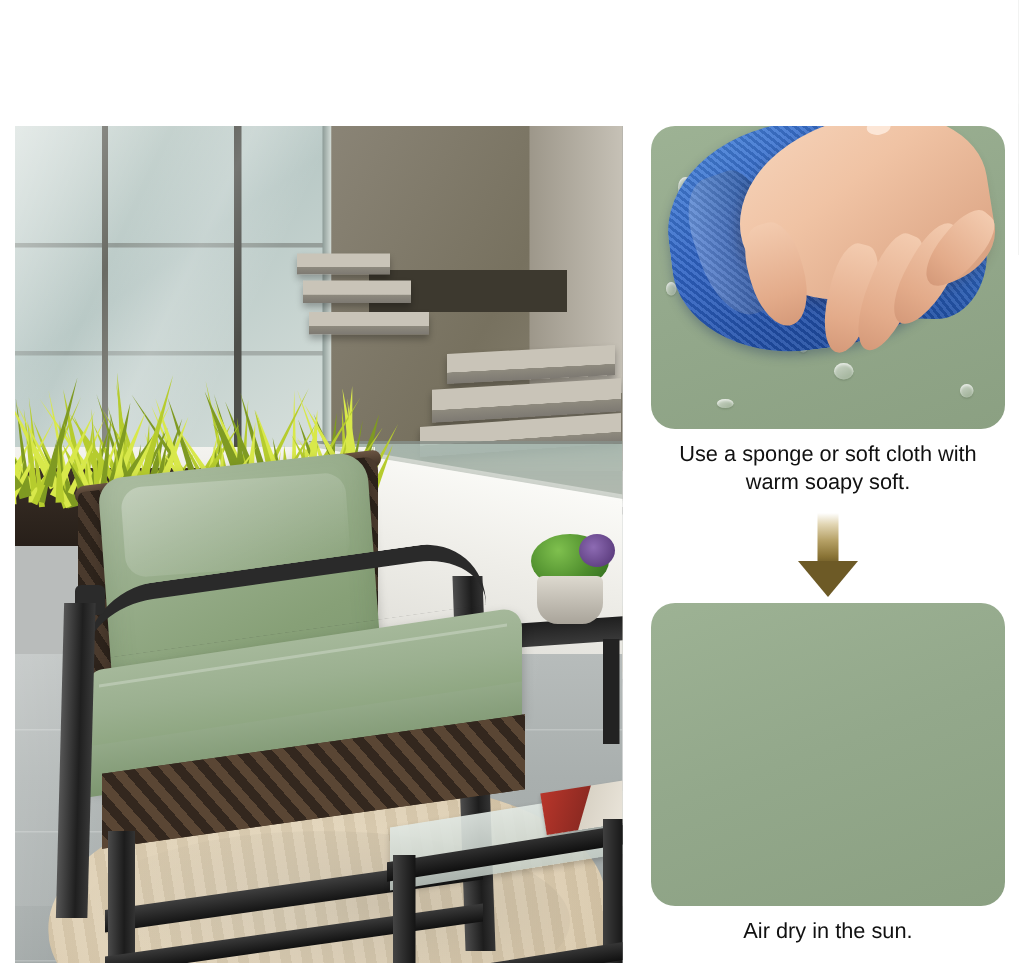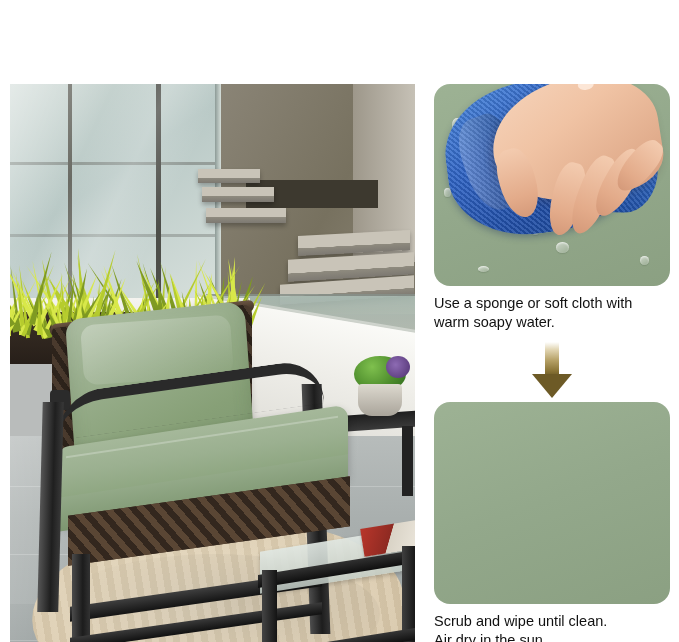--- a/index.html
+++ b/index.html
@@ -283,21 +283,21 @@
   .f1{ left:118px; top:78px; width:30px; height:74px; transform:rotate(14deg); }
   .f2{ left:144px; top:70px; width:30px; height:82px; transform:rotate(22deg); }
   .f3{ left:170px; top:62px; width:29px; height:74px; transform:rotate(30deg); }
   .f4{ left:192px; top:52px; width:27px; height:60px; transform:rotate(40deg); }
   .thumb{ left:66px; top:64px; width:36px; height:70px; transform:rotate(-16deg);
     border-radius:45% 45% 55% 55%; }
   .nail{ position:absolute; background:rgba(255,240,230,.75); border-radius:50%; }
 
   .caption{
     position:absolute; left:0; width:236px;
-    text-align:left; color:#111111;
+    text-align:center; color:#111111;
     font-size:14.5px; line-height:1.33; font-weight:normal;
   }
   .cap-top{ top:210px; }
   .cap-bottom{ top:528px; }
 
   
   .arrow-wrap{ position:absolute; left:98px; top:258px; width:40px; height:56px; }
   .arrow-shaft{ position:absolute; left:13px; top:0; width:14px; height:34px;
     background:linear-gradient(to bottom,#ffffff 0%,#e2d6b4 22%,#b49f64 55%,#8a7436 85%,#6f5c27 100%); }
   .arrow-head{ position:absolute; left:0; top:32px; width:0; height:0;
@@ -568,28 +568,27 @@
       </div>
       <div class="finger thumb"></div>
       <div class="finger f1"></div>
       <div class="finger f2"></div>
       <div class="finger f3"></div>
       <div class="finger f4"></div>
     </div>
 
     <div class="caption cap-top">
       <div>Use a sponge or soft cloth with</div>
-      <div>warm soapy water.</div>
+      <div>warm soapy soft.</div>
     </div>
 
     <div class="arrow-wrap">
       <div class="arrow-shaft"></div>
       <div class="arrow-head"></div>
     </div>
 
     <div class="panel panel-bottom"></div>
 
     <div class="caption cap-bottom">
-      <div>Scrub and wipe until clean.</div>
       <div>Air dry in the sun.</div>
     </div>
   </div>
 </div>
 
 </body></html>

